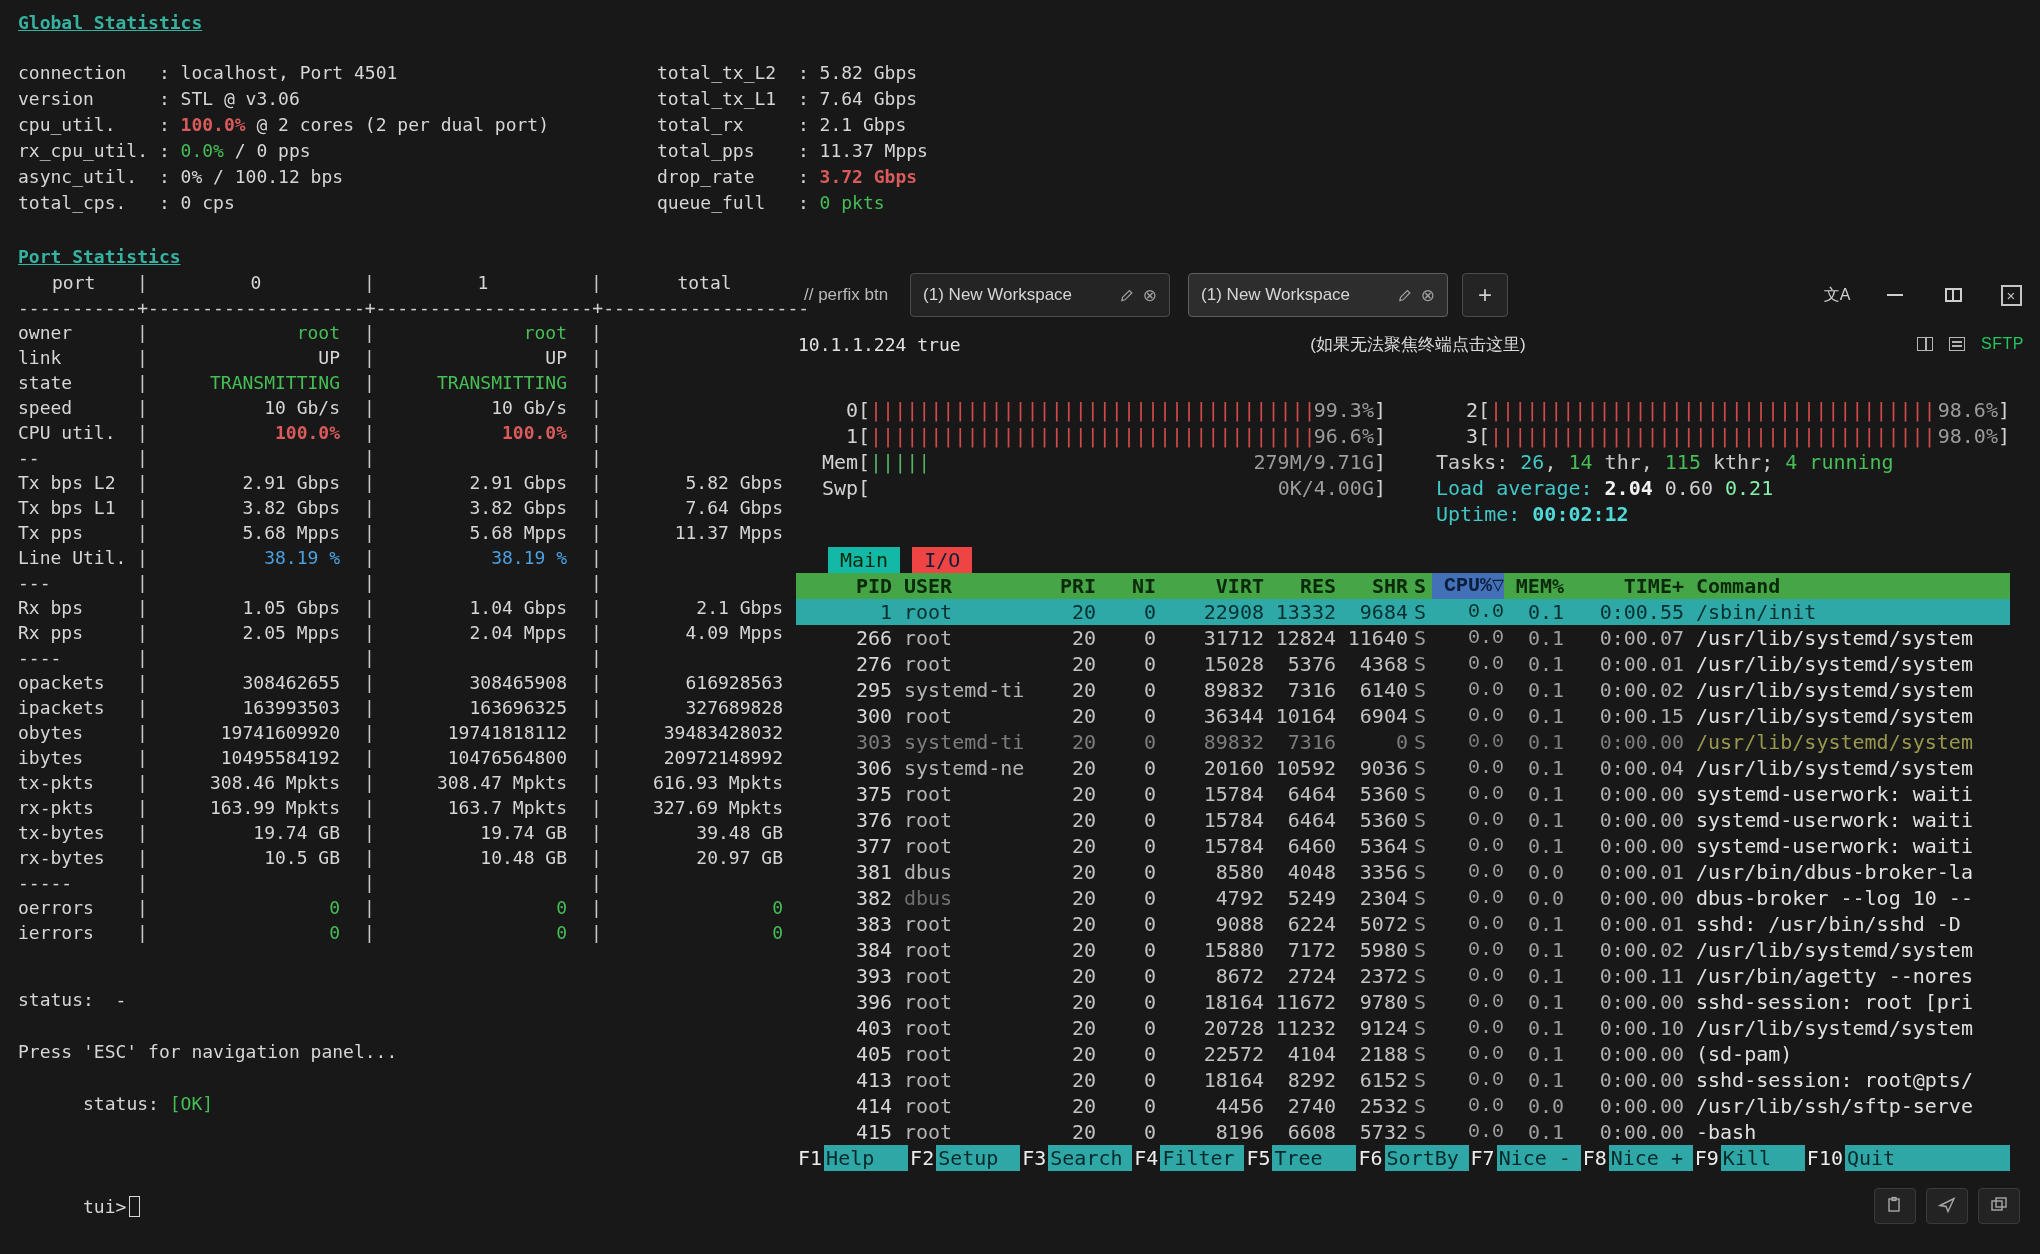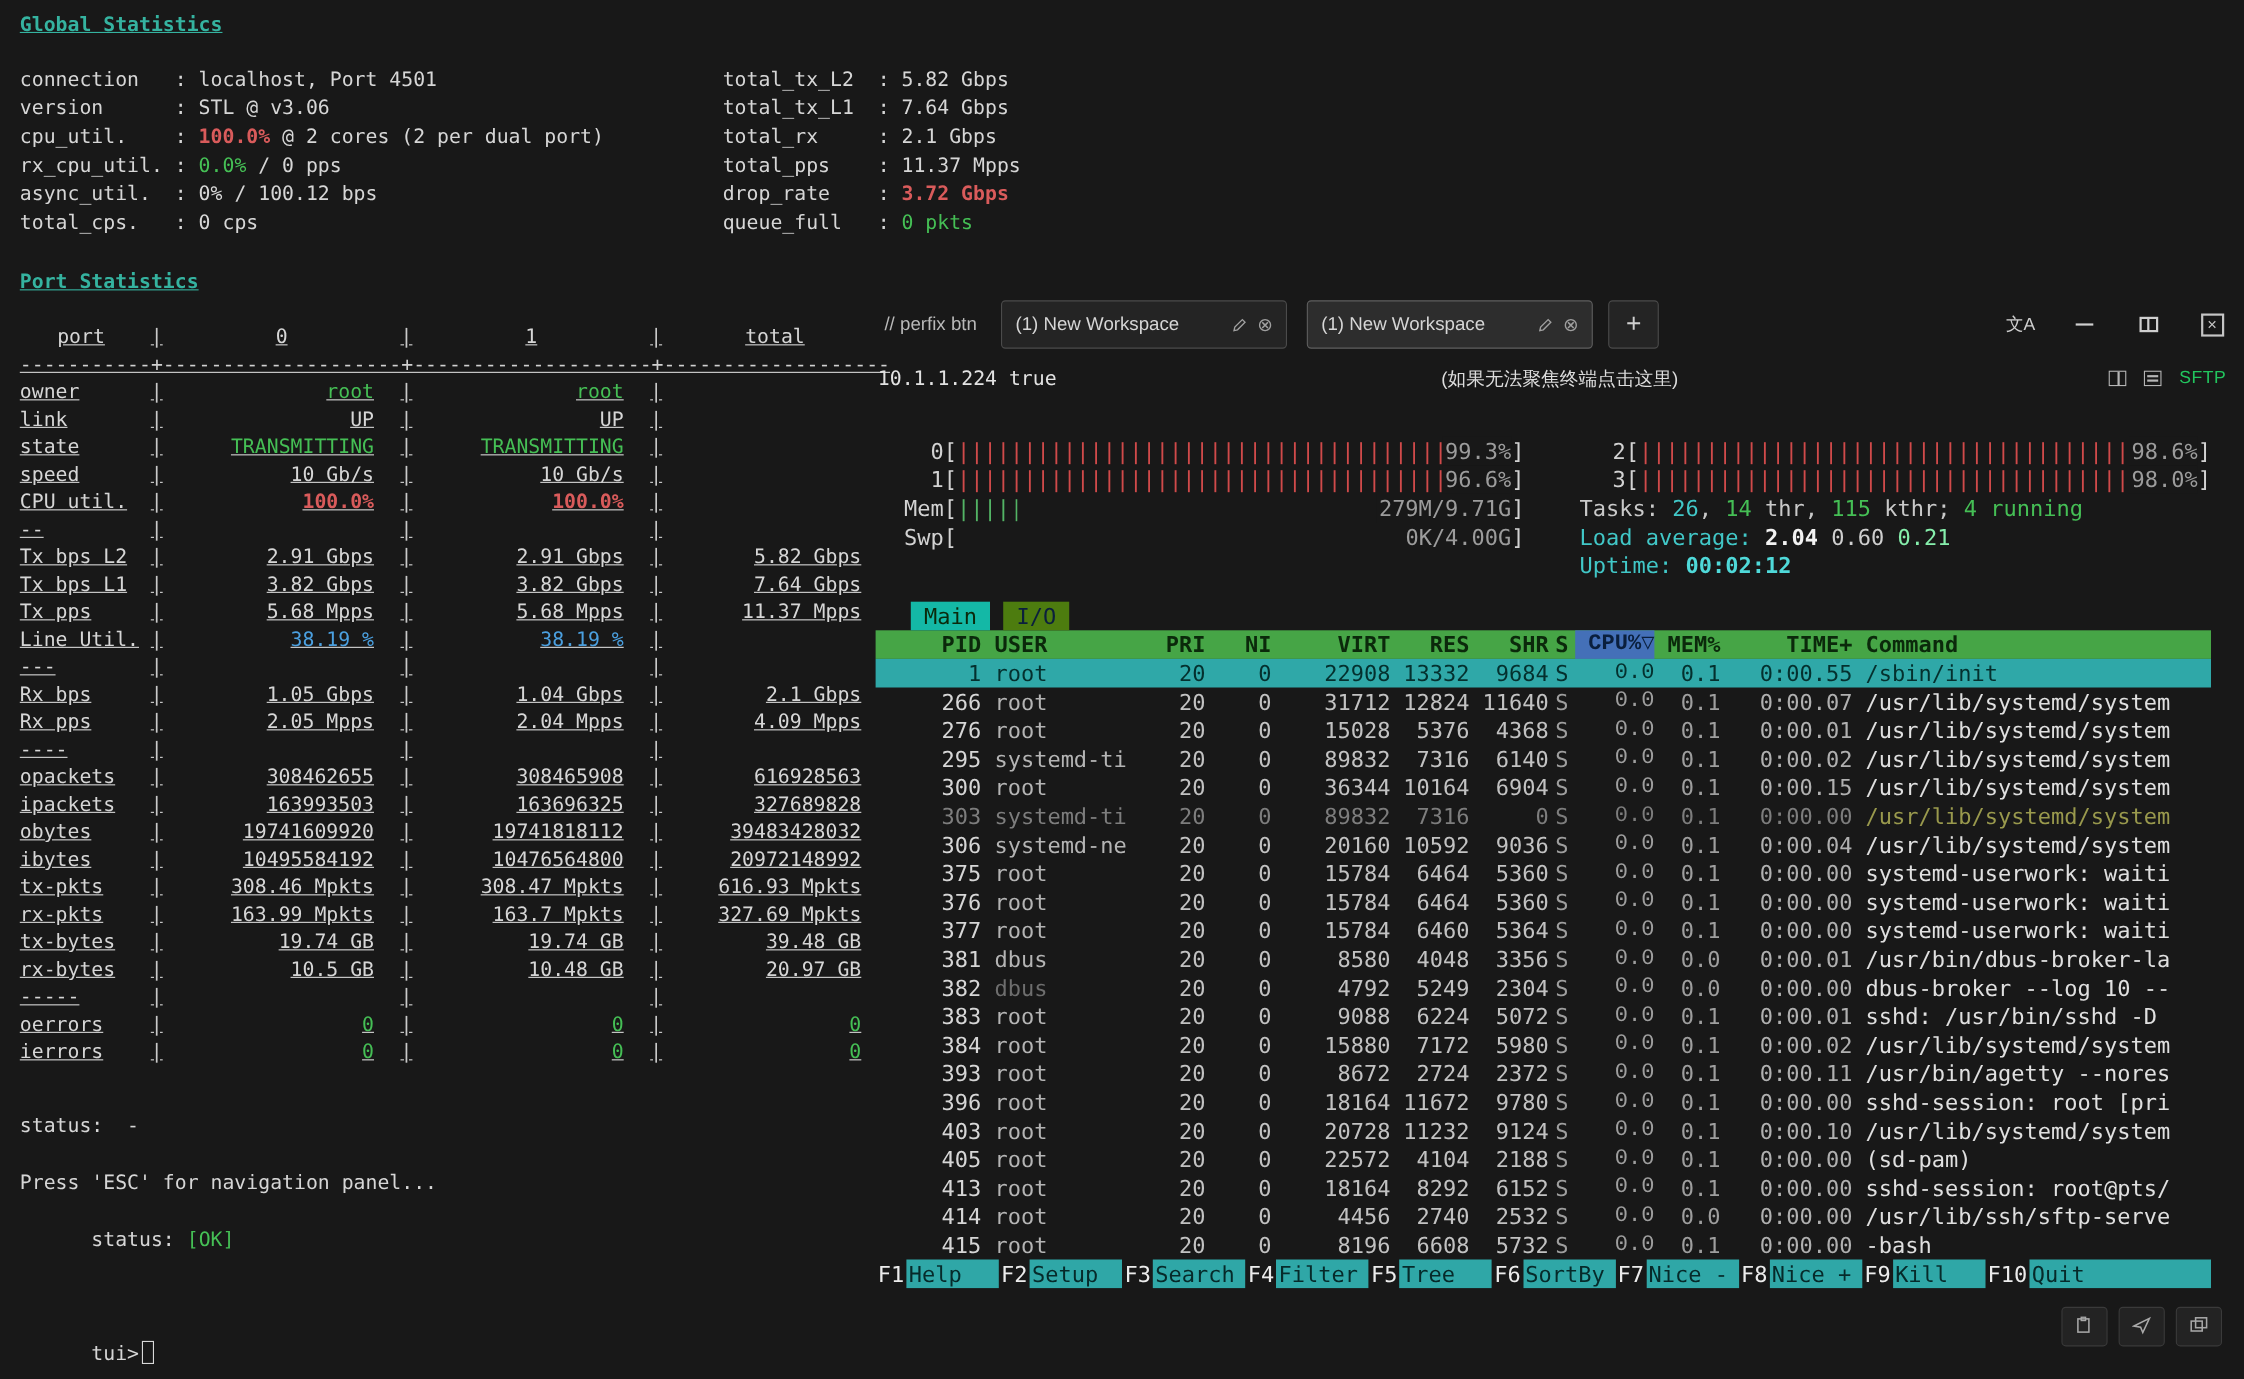--- a/index.html
+++ b/index.html
@@ -20,21 +20,21 @@
   
   .trex-panel { position:absolute; left:18px; top:10px; width:800px; font-size:18px;
                 line-height:26px; color:#d6d6d6; }
   .trex-panel span, .trex-panel div { white-space:pre; }
   .section-title { color:#35b3a0; text-decoration:underline; font-weight:bold; }
   .global-stats { margin-top:24px; position:relative; height:156px; }
   .stats-col { position:absolute; top:0; left:0; }
   .stats-col.right { left:639px; }
   .stat-key { display:inline-block; width:13ch; }
   .port-title { margin-top:28px; }
-  .port-table { margin-top:24px; line-height:25px;text-decoration:underline; }
+  .port-table { line-height:25px; }
   .pt-row { display:flex; }
   .pt-label { width:119px; }
   .pt-sep { width:11px; text-align:center; color:#c9c9c9; }
   .pt-col { display:inline-block; width:216px; text-align:right; padding-right:24px; }
   .pt-total { display:inline-block; width:205px; text-align:right; padding-right:24px; }
   .pt-col.hdr, .pt-total.hdr { text-align:center; padding-right:0; }
   .hdr-port { padding-left:34px; }
   .pt-dash { color:#d0d0d0; }
   .status-line { margin-top:42px; }
   .esc-hint { margin-top:26px; }
@@ -90,21 +90,21 @@
   .meter-fill { position:absolute; left:0; top:0; height:26px; overflow:hidden; white-space:nowrap; }
   .meter-fill.red { color:#d04a4a; }
   .meter-fill.green { color:#53b465; }
   .meter-text { position:absolute; right:0; top:0; color:#9c9c9c; background:#181818; padding-left:3px; }
   .mtext { height:26px; }
   .mtext span { white-space:pre; }
 
   .htop-tabs { display:flex; gap:12px; margin:20px 0 0 32px; }
   .htop-tab { padding:0 12px; height:26px; }
   .htop-tab.main { background:#14b8a6; color:#0b290b; }
-  .htop-tab.io { background:#4d7c0f; color:#0b1f3d; }
+  .htop-tab.io { background:#ef4444; color:#0b1f3d; }
 
   .htop-header { display:flex; height:26px; background:#46a546; color:#0b290b; font-weight:bold; }
   .hsort { background:#4470b8; color:#0a1f3d; }
   .w-pid { width:96px; text-align:right; }
   .w-user{ width:144px; padding-left:12px; text-align:left; overflow:hidden; }
   .w-pri { width:60px; text-align:right; }
   .w-ni  { width:60px; text-align:right; }
   .w-virt{ width:108px; text-align:right; }
   .w-res { width:72px; text-align:right; }
   .w-shr { width:72px; text-align:right; }

